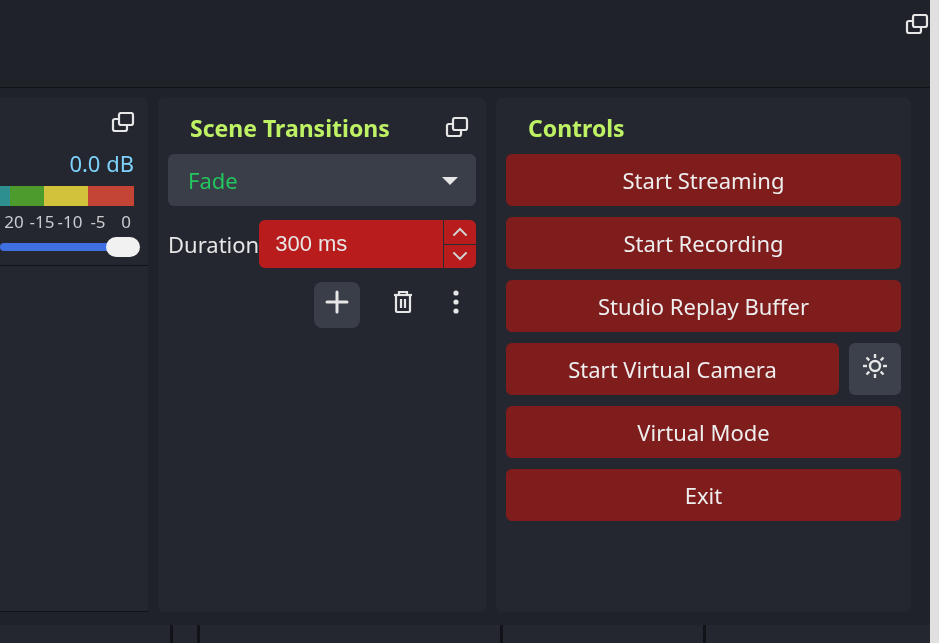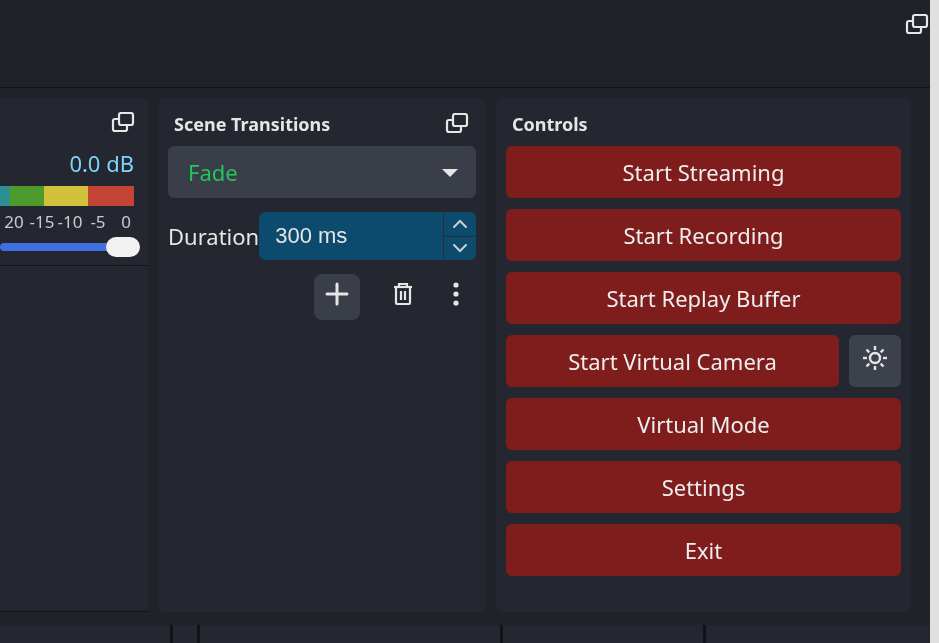--- a/index.html
+++ b/index.html
@@ -31,22 +31,23 @@
     position: relative;
   }
   .panel-header {
     display: flex;
     align-items: center;
     justify-content: space-between;
     padding: 14px 16px 10px 16px;
   }
   .panel-title {
     font-weight: 700;
-    font-size: 18px;
-    color: #e5e5e5;
+    font-size: 23px;
+    color: #bef264;
+    margin-left: 16px;
   }
   .popout-icon svg { display: block; }
   .panel-body { padding: 0 10px 16px 10px; }
 
   
   .mixer-panel { width: 148px; border-top-left-radius: 0; border-bottom-left-radius: 0; }
   .mixer-header { justify-content: flex-end; padding-right: 12px; }
   .db-text {
     text-align: right;
     padding-right: 14px;
@@ -113,21 +114,21 @@
 
   .duration-row {
     display: flex;
     align-items: center;
     margin-top: 14px;
   }
   .duration-text { font-size: 22px; color: #e6e6e6; }
   .spinbox {
     display: flex;
     align-items: stretch;
-    background: #0c4a6e;
+    background: #b91c1c;
     border-radius: 6px;
     height: 48px;
     flex: 1;
   }
   .spinbox-input {
     background: transparent;
     border: none;
     color: #e6e6e6;
     font-size: 22px;
     padding: 0 16px;
@@ -368,31 +369,30 @@
     </div>
   </div>
 
   <div class="panel controls-panel" style="margin-right:28px">
     <div class="panel-header">
       <div class="panel-title">Controls</div>
     </div>
     <div class="panel-body">
       <div class="ctrl-btn">Start Streaming</div>
       <div class="ctrl-btn">Start Recording</div>
-      <div class="ctrl-btn">Start Replay Buffer</div>
+      <div class="ctrl-btn">Studio Replay Buffer</div>
       <div class="vcam-row">
         <div class="ctrl-btn">Start Virtual Camera</div>
         <div class="gear-btn">
           <span><svg width="28" height="28">
                 <use href="#gear-glyph"></use>
               </svg></span>
         </div>
       </div>
       <div class="ctrl-btn">Virtual Mode</div>
-      <div class="ctrl-btn">Settings</div>
       <div class="ctrl-btn">Exit</div>
     </div>
   </div>
 
   <div class="controls-popout-partial" style="right:9px">
     <span class="popout-icon">
       <svg width="26" height="22">
           <use href="#popout-glyph"></use>
         </svg>
     </span>

